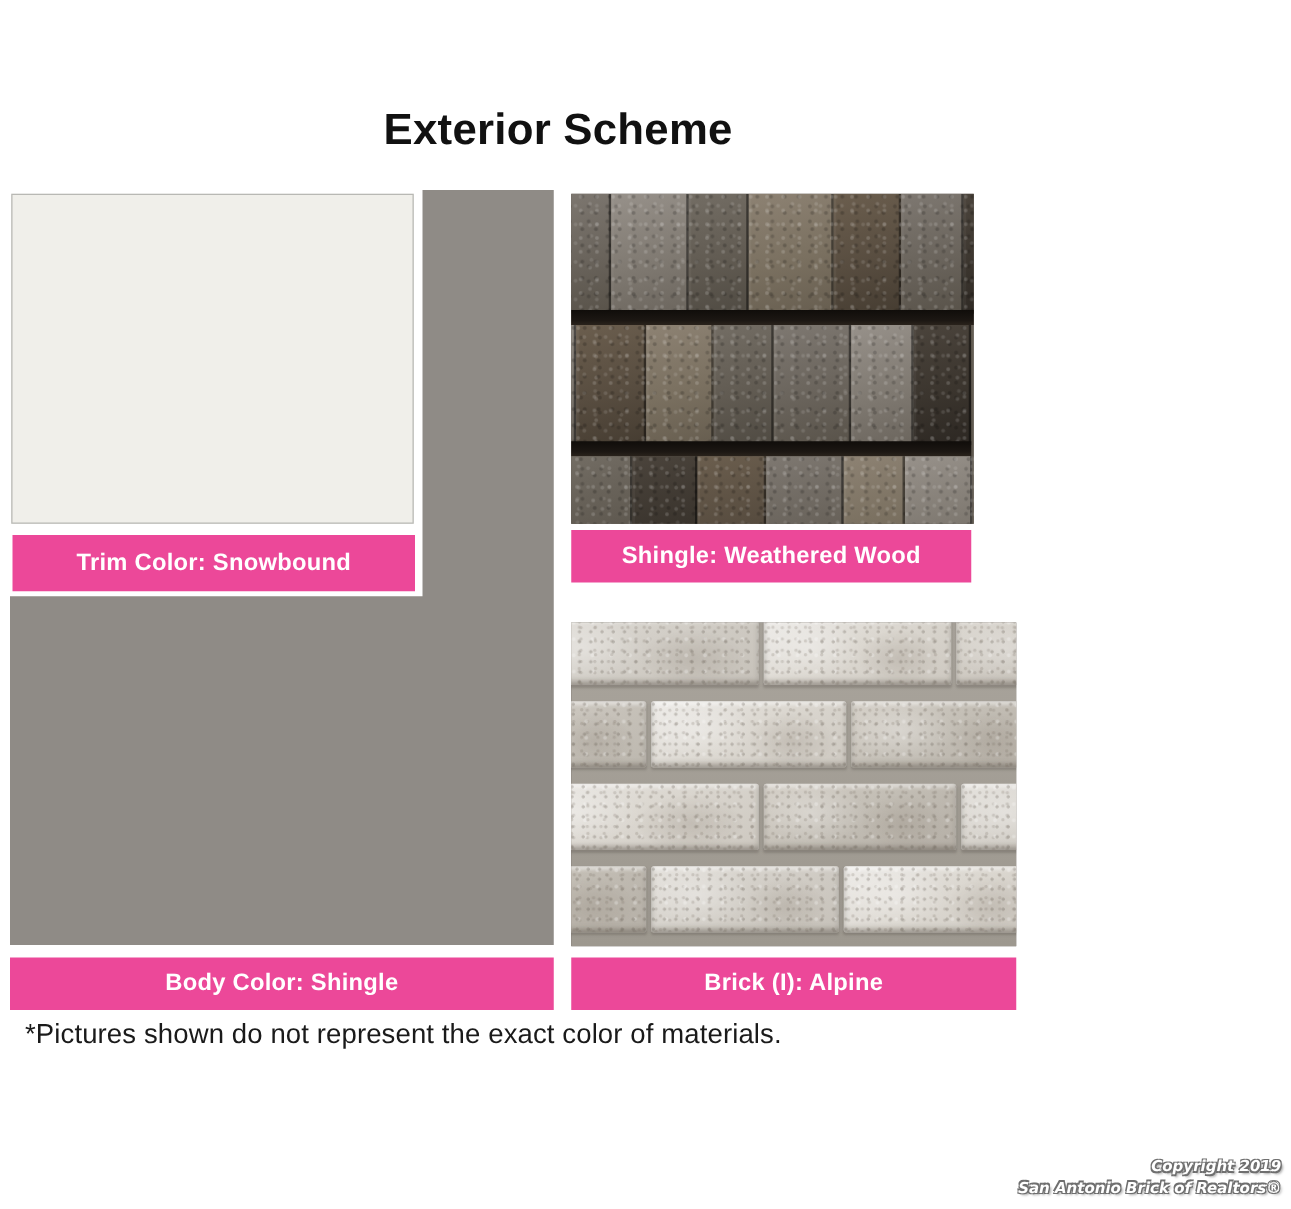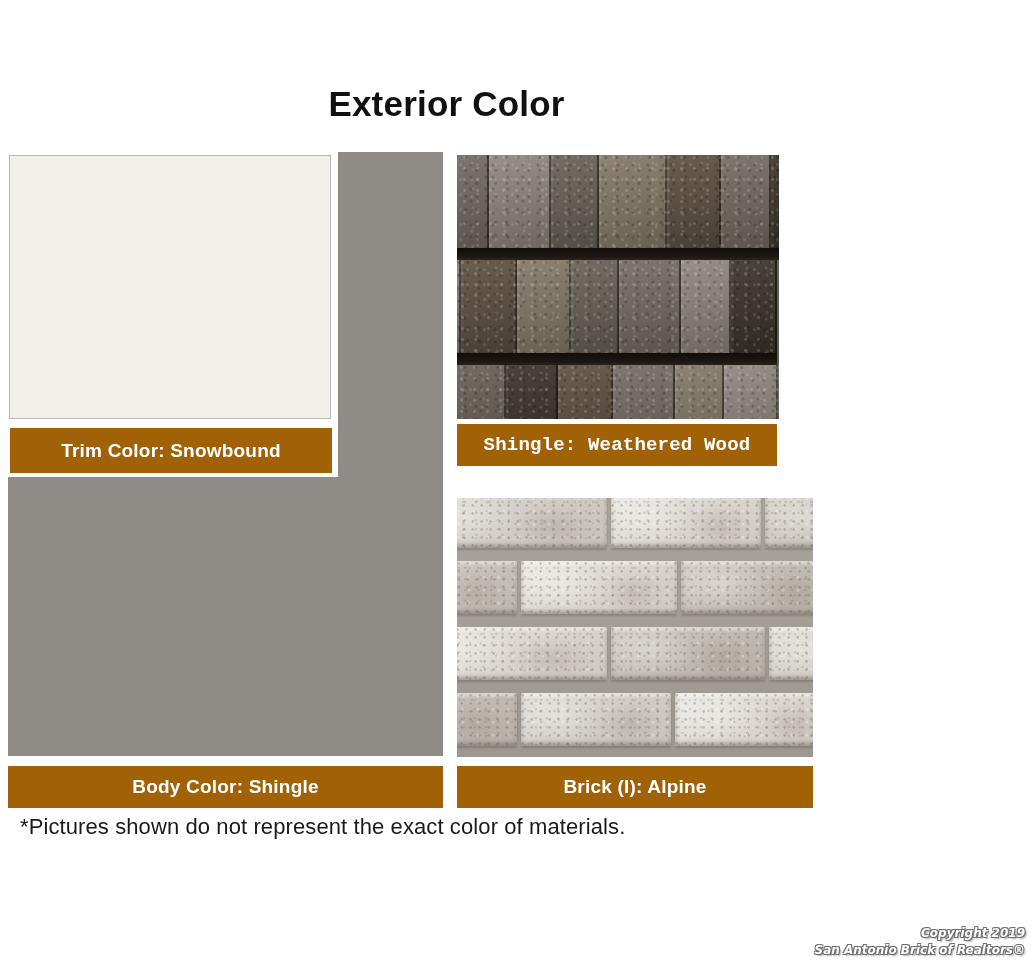--- a/index.html
+++ b/index.html
@@ -63,34 +63,34 @@
     width: 322px;
     height: 264px;
     background: #f0efea;
     border: 1px solid #b8b8b4;
     box-sizing: border-box;
   }
 
   
   .caption-bar {
     position: absolute;
-    background: #a16207;
+    background: #ec4899;
     color: #ffffff;
     display: flex;
     align-items: center;
     justify-content: center;
     font-size: 19px;
     font-weight: 600;
     letter-spacing: 0.2px;
     text-align: center;
     box-sizing: border-box;
   }
   .cap-trim   { left: 10px;  top: 428px; width: 322px; height: 45px; }
   .cap-body   { left: 8px;   top: 766px; width: 435px; height: 42px; }
-  .cap-shing  { left: 457px; top: 424px; width: 320px; height: 42px; font-family: Liberation Mono, monospace; }
+  .cap-shing  { left: 457px; top: 424px; width: 320px; height: 42px; }
   .cap-brick  { left: 457px; top: 766px; width: 356px; height: 42px; }
 
   
   .photo {
     position: absolute;
     overflow: hidden;
     background: #5d564e;
   }
   .photo-shingle { left: 457px; top: 155px; width: 322px; height: 264px; }
   .photo-brick   { left: 457px; top: 498px; width: 356px; height: 259px; }
@@ -223,21 +223,21 @@
        1px  1px 0 #6f6f6f,
        2px  2px 2px rgba(0,0,0,0.35);
     white-space: nowrap;
   }
 </style>
 </head>
 <body>
 
 <div class="page">
 
-  <div class="page-title">Exterior Color</div>
+  <div class="page-title">Exterior Scheme</div>
 
   <div class="body-field"></div>
 
   <div class="trim-card">
     <div class="trim-swatch"></div>
   </div>
 
   <div class="photo photo-shingle">
     <div class="shingle-bg"></div>
     <div class="sh-row sh-r1">

